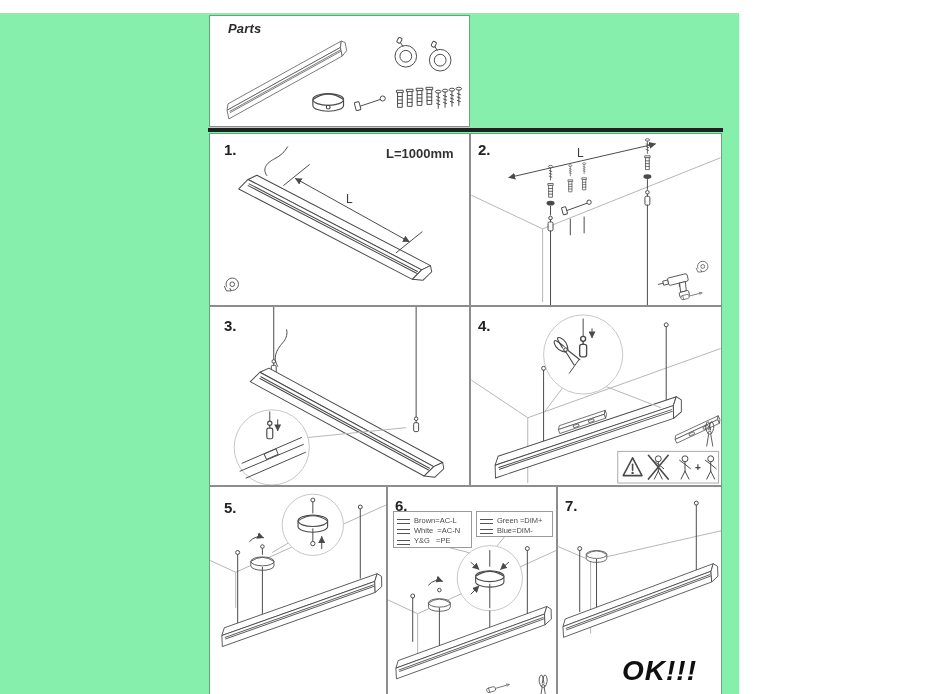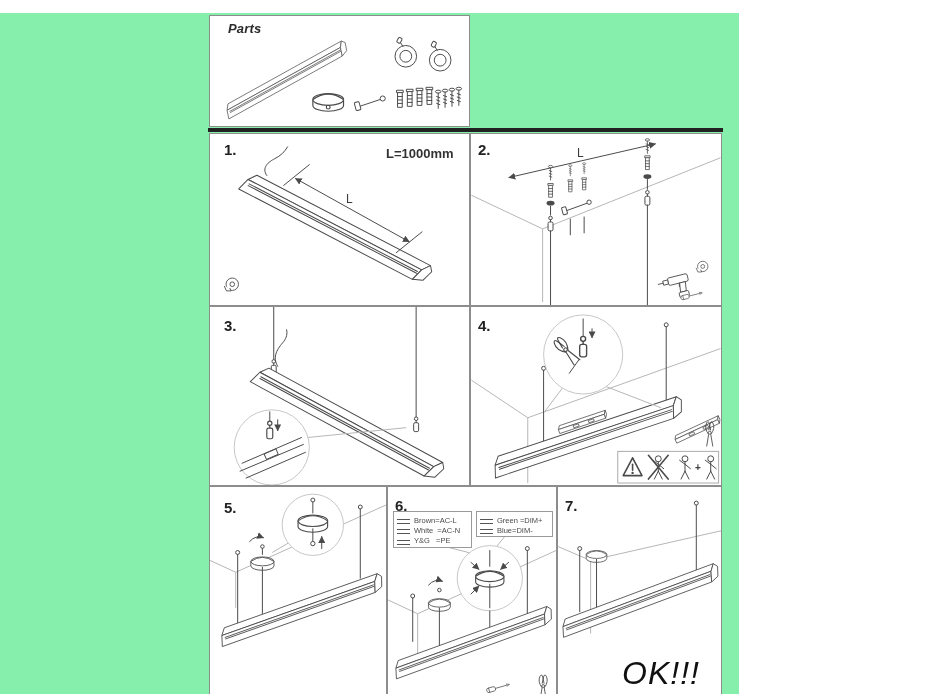--- a/index.html
+++ b/index.html
@@ -9,21 +9,21 @@
   .sheet{position:absolute;left:0;top:13px;width:739px;height:694px;background:#86efac}
   .panel{position:absolute;background:#fff;border:1px solid #8d8d8d}
   .panel svg{position:absolute;left:0;top:0;width:100%;height:100%;overflow:hidden}
   .divider{position:absolute;background:#212121}
   .ptitle{position:absolute;font-weight:bold;font-style:italic;font-size:13px;color:#2c2c2c;letter-spacing:.2px}
   .stepnum{position:absolute;font-weight:bold;font-size:15px;color:#222}
   .dimnote{position:absolute;font-weight:bold;font-size:13px;color:#333}
   .dimlabel{position:absolute;font-size:12px;color:#3c3c3c}
   .smallnum{position:absolute;font-size:11px;color:#3c3c3c}
   .plus{position:absolute;font-size:10px;font-weight:bold;color:#3c3c3c}
-  .okmark{position:absolute;font-weight:normal;font-style:italic;font-size:32px;color:#101010;letter-spacing:1px}
+  .okmark{position:absolute;font-weight:bold;font-style:italic;font-size:28px;color:#101010;letter-spacing:1px}
   .legendbox{position:absolute;border:1px solid #9a9a9a;background:#fff;padding:2px 3px;display:flex;flex-direction:column;justify-content:space-around}
   .legrow{display:flex;align-items:flex-end;gap:4px;height:10px}
   .legswatch{width:13px;height:5px;border-top:1.2px solid #555;border-bottom:1.2px solid #555;flex:0 0 auto}
   .leglabel{font-size:7.5px;color:#4a4a4a;white-space:pre;line-height:1}
   
   .ln{stroke:#4a4a4a;stroke-width:1;fill:none;stroke-linecap:round;stroke-linejoin:round}
   .lnb{stroke:#4a4a4a;stroke-width:1.6;fill:none;stroke-linecap:round;stroke-linejoin:round}
   .fw{stroke:#4a4a4a;stroke-width:1;fill:#ffffff;stroke-linejoin:round}
   .dk{fill:#4a4a4a;stroke:none}
   .lt{stroke:#b5b5b5;stroke-width:1;fill:none}

